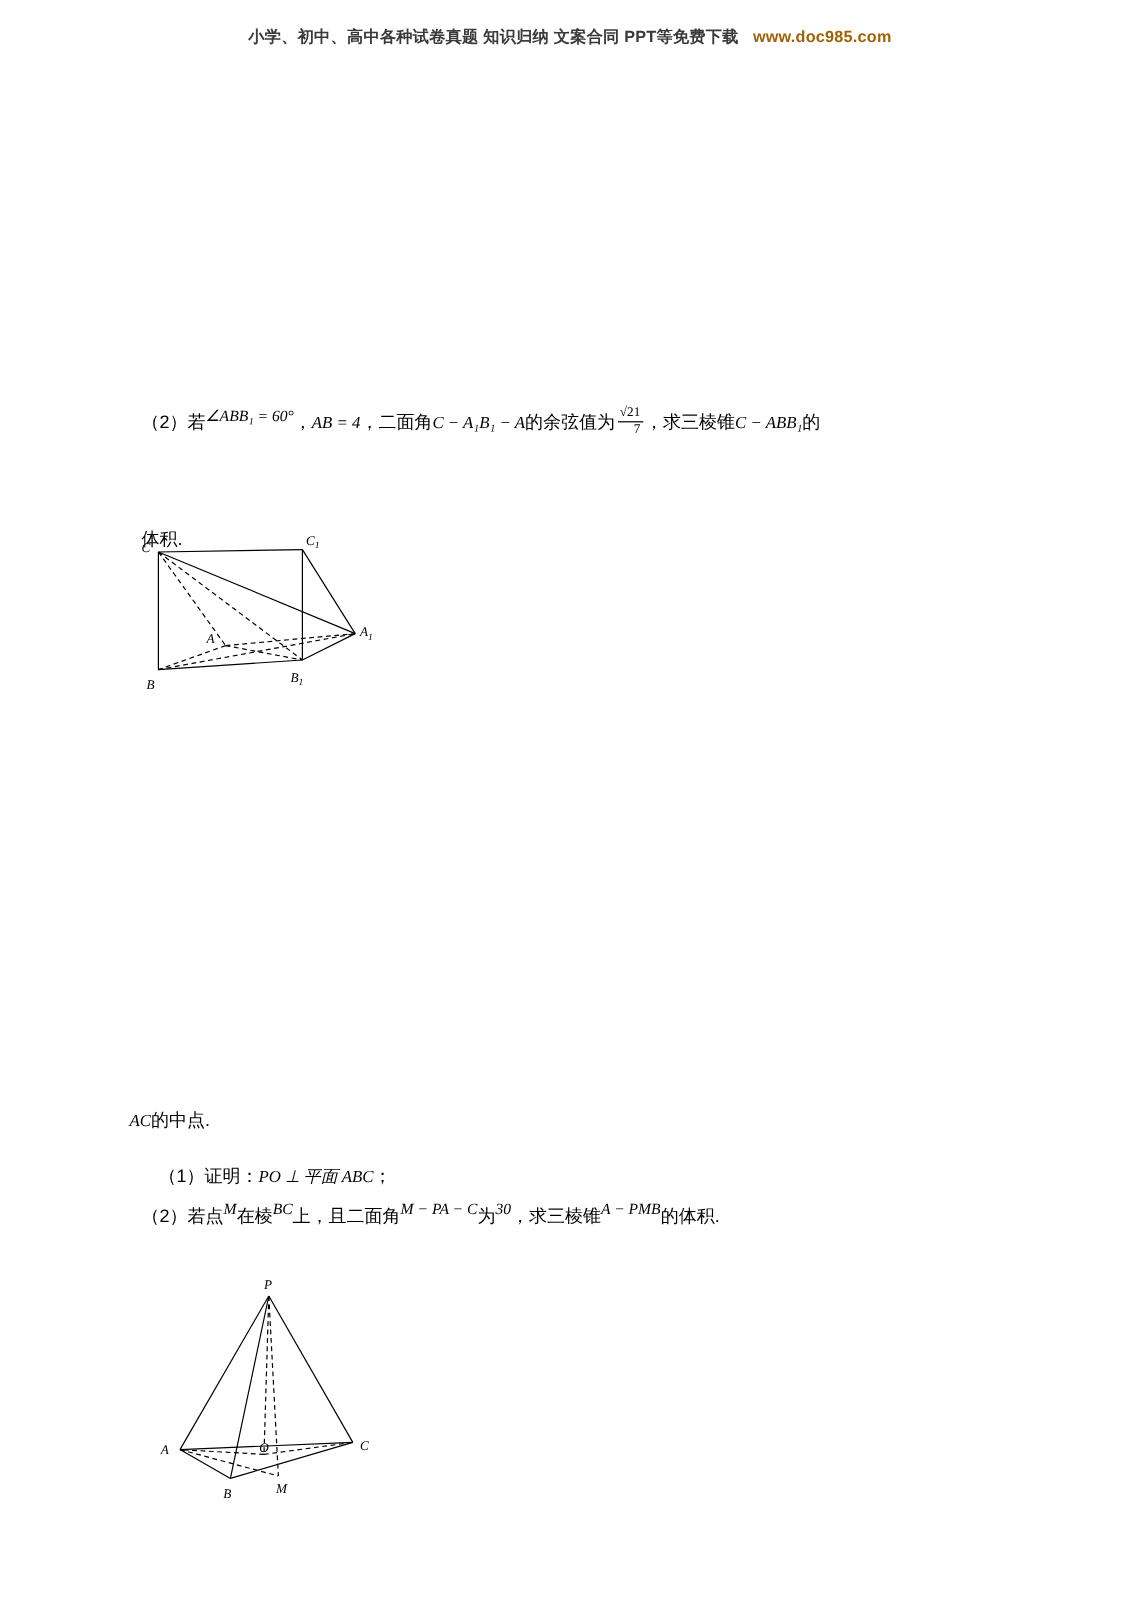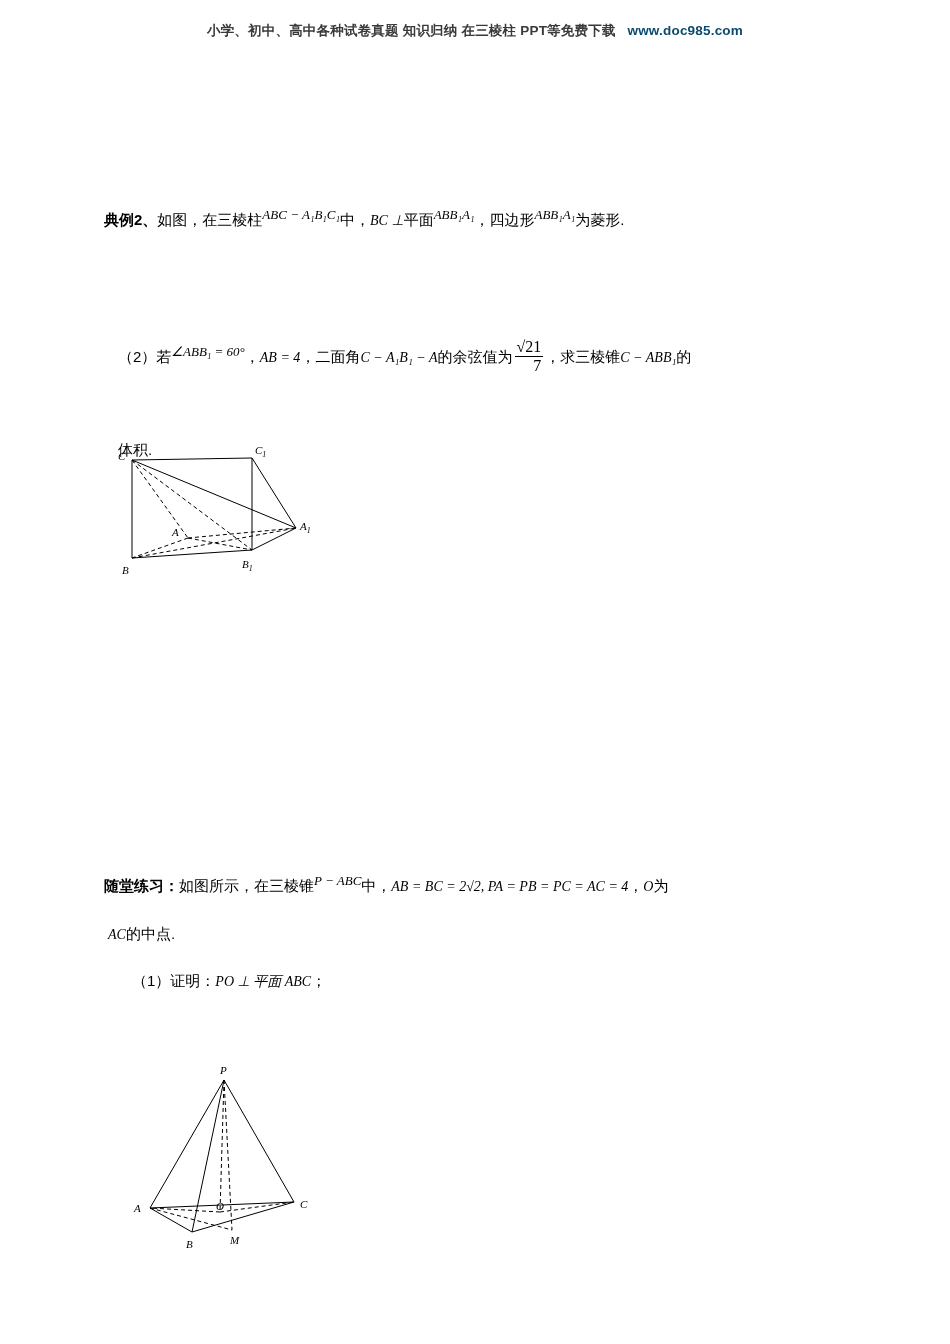--- a/index.html
+++ b/index.html
@@ -26,21 +26,21 @@
     left: 0;
     width: 950px;
     text-align: center;
     font-family: "Liberation Sans", sans-serif;
     font-weight: bold;
     font-size: 13.5px;
     color: #3a3a3a;
     letter-spacing: 0.2px;
   }
   .watermark .url {
-    color: #0c4a6e;
+    color: #a16207;
   }
   .block {
     position: absolute;
     font-size: 15px;
     line-height: 1.0;
   }
   .lbl {
     font-family: "Liberation Sans", sans-serif;
     font-weight: bold;
     font-size: 15px;
@@ -51,21 +51,21 @@
   }
   .mi {
     font-family: "Liberation Serif", serif;
     font-style: italic;
     font-size: 14px;
   }
   .frac {
     display: inline-block;
     vertical-align: middle;
     text-align: right;
-    font-size: 16px;
+    font-size: 11px;
     line-height: 1.15;
     margin: 0 2px;
     position: relative;
     top: -2px;
   }
   .frac .num {
     display: block;
     border-bottom: 1px solid #000;
     padding: 0 2px;
   }
@@ -86,27 +86,24 @@
     font-family: "Liberation Serif", serif;
     font-style: italic;
   }
 </style>
 </head>
 <body>
 
 <div class="page">
 
   <div class="watermark">
-    <span>小学、初中、高中各种试卷真题 知识归纳 在三棱柱 PPT等免费下载</span>
+    <span>小学、初中、高中各种试卷真题 知识归纳 文案合同 PPT等免费下载</span>
     &nbsp;&nbsp;<span class="url">www.doc985.com</span>
   </div>
 
-  <div class="block" style="left:104px; top:212px; width:800px;">
-    <span class="lbl">典例</span><span class="lbl">2、</span><span class="cn">如图，在三棱柱</span><span class="inline-sup">ABC − A₁B₁C₁</span><span class="cn">中，</span><span class="mi">BC ⊥</span><span class="cn">平面</span><span class="inline-sup">ABB₁A₁</span><span class="cn">，四边形</span><span class="inline-sup">ABB₁A₁</span><span class="cn">为菱形.</span>
-  </div>
 
 
   <div class="block" style="left:118px; top:340px; width:800px;">
     <span class="cn">（2）若</span><span class="inline-sup">∠ABB₁ = 60°</span><span class="cn">，</span><span class="mi">AB = 4</span><span class="cn">，二面角</span><span class="mi">C − A₁B₁ − A</span><span class="cn">的余弦值为</span><span class="frac"><span class="num">√21</span><span class="den">7</span></span><span class="cn">，求三棱锥</span><span class="mi">C − ABB₁</span><span class="cn">的</span>
   </div>
 
   <div class="block" style="left:118px; top:398px;margin-top:44px;">
     <span class="cn">体积.</span>
   </div>
 
@@ -130,32 +127,32 @@
 
       <text x="18" y="20" font-size="11">C</text>
       <text x="155" y="14" font-size="11">C<tspan font-size="8" dy="3">1</tspan></text>
       <text x="72" y="96" font-size="11">A</text>
       <text x="200" y="90" font-size="11">A<tspan font-size="8" dy="3">1</tspan></text>
       <text x="22" y="134" font-size="11">B</text>
       <text x="142" y="128" font-size="11">B<tspan font-size="8" dy="3">1</tspan></text>
     </svg>
   </div>
 
-  <div class="block" style="left:104px; top:878px; width:810px;">
-    <span class="lbl">随堂练习：</span><span class="cn">如图所示，在三棱锥</span><span class="inline-sup">P − ABC</span><span class="cn">中，</span><span class="mi">AB = BC = 2√2, PA = PB = PC = AC = 4</span><span class="cn">，</span><span class="mi">O</span><span class="cn">为</span>
-  </div>
 
   <div class="block" style="left:108px; top:926px;">
     <span class="mi">AC</span><span class="cn">的中点.</span>
   </div>
 
   <div class="block" style="left:132px; top:973px;">
     <span class="cn">（1）证明：</span><span class="mi">PO ⊥ 平面 ABC</span><span class="cn">；</span>
   </div>
 
+  <div class="block" style="left:118px; top:1006px; width:800px;">
+    <span class="cn">（2）若点</span><span class="inline-sup">M</span><span class="cn">在棱</span><span class="inline-sup">BC</span><span class="cn">上，且二面角</span><span class="inline-sup">M − PA − C</span><span class="cn">为</span><span class="inline-sup">30</span><span class="cn">，求三棱锥</span><span class="inline-sup">A − PMB</span><span class="cn">的体积.</span>
+  </div>
 
   <div class="figure" style="left:120px; top:1060px;">
     <svg width="260" height="200" viewBox="0 0 260 200">
 
       <line x1="104" y1="20" x2="30" y2="148" stroke="#000" stroke-width="1"></line>
       <line x1="104" y1="20" x2="174" y2="142" stroke="#000" stroke-width="1"></line>
       <line x1="104" y1="20" x2="72" y2="172" stroke="#000" stroke-width="1"></line>
       <line x1="30" y1="148" x2="174" y2="142" stroke="#000" stroke-width="1"></line>
       <line x1="30" y1="148" x2="72" y2="172" stroke="#000" stroke-width="1"></line>
       <line x1="72" y1="172" x2="174" y2="142" stroke="#000" stroke-width="1"></line>

